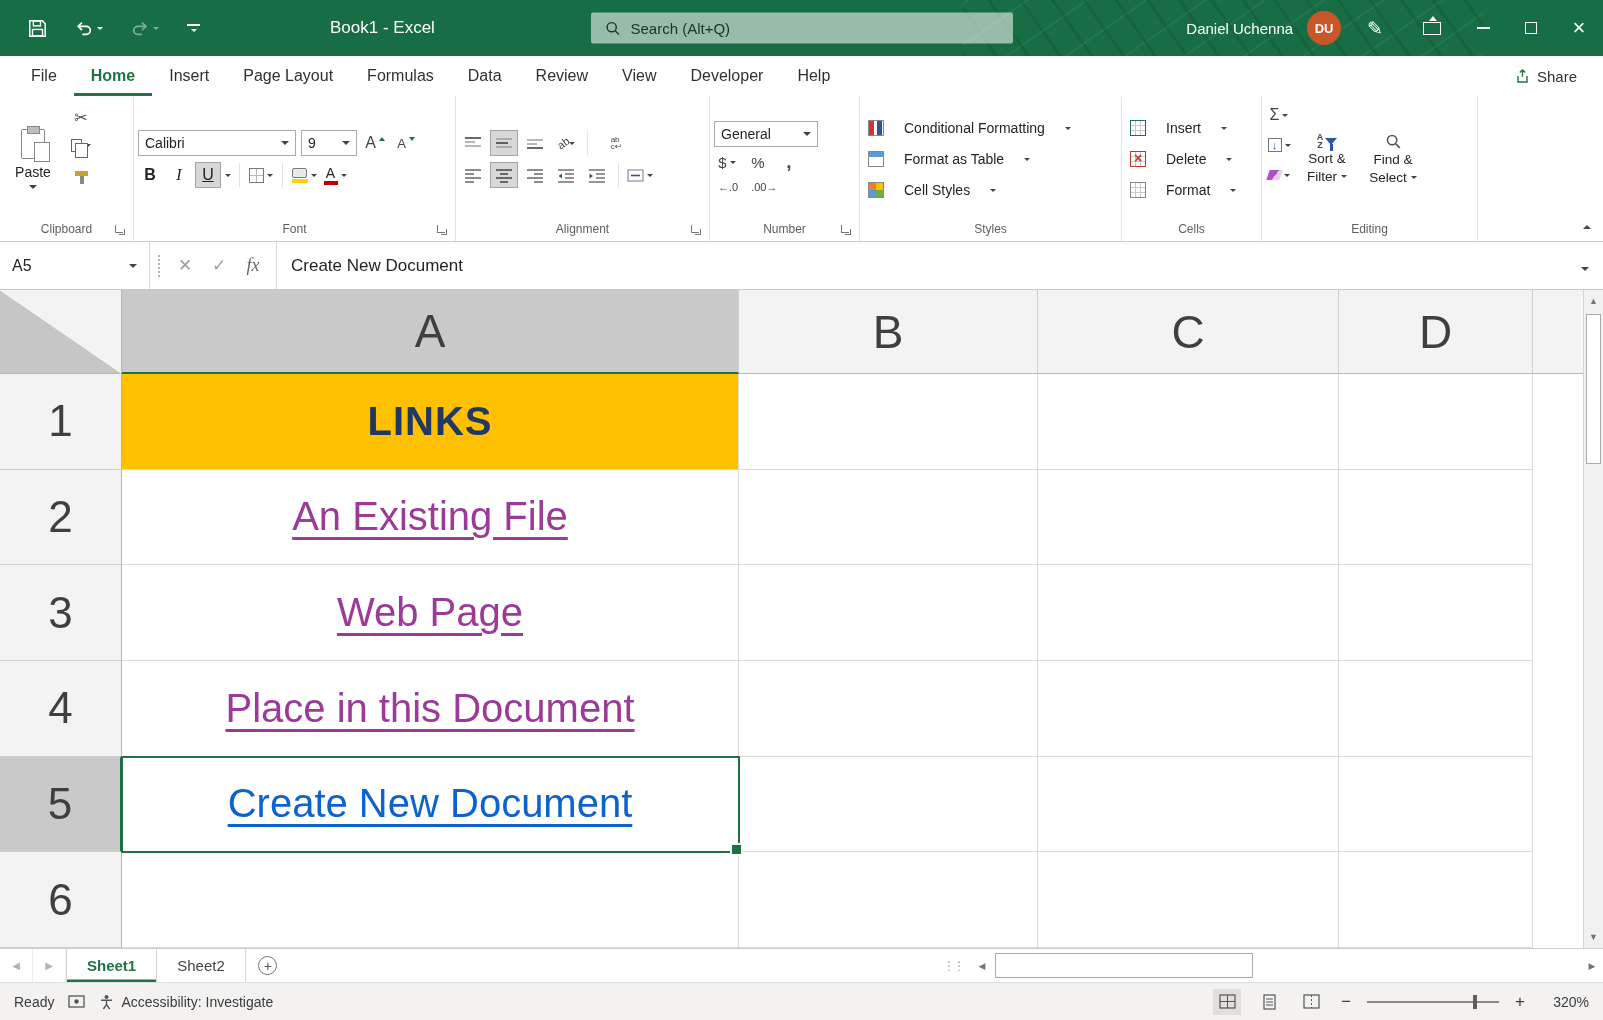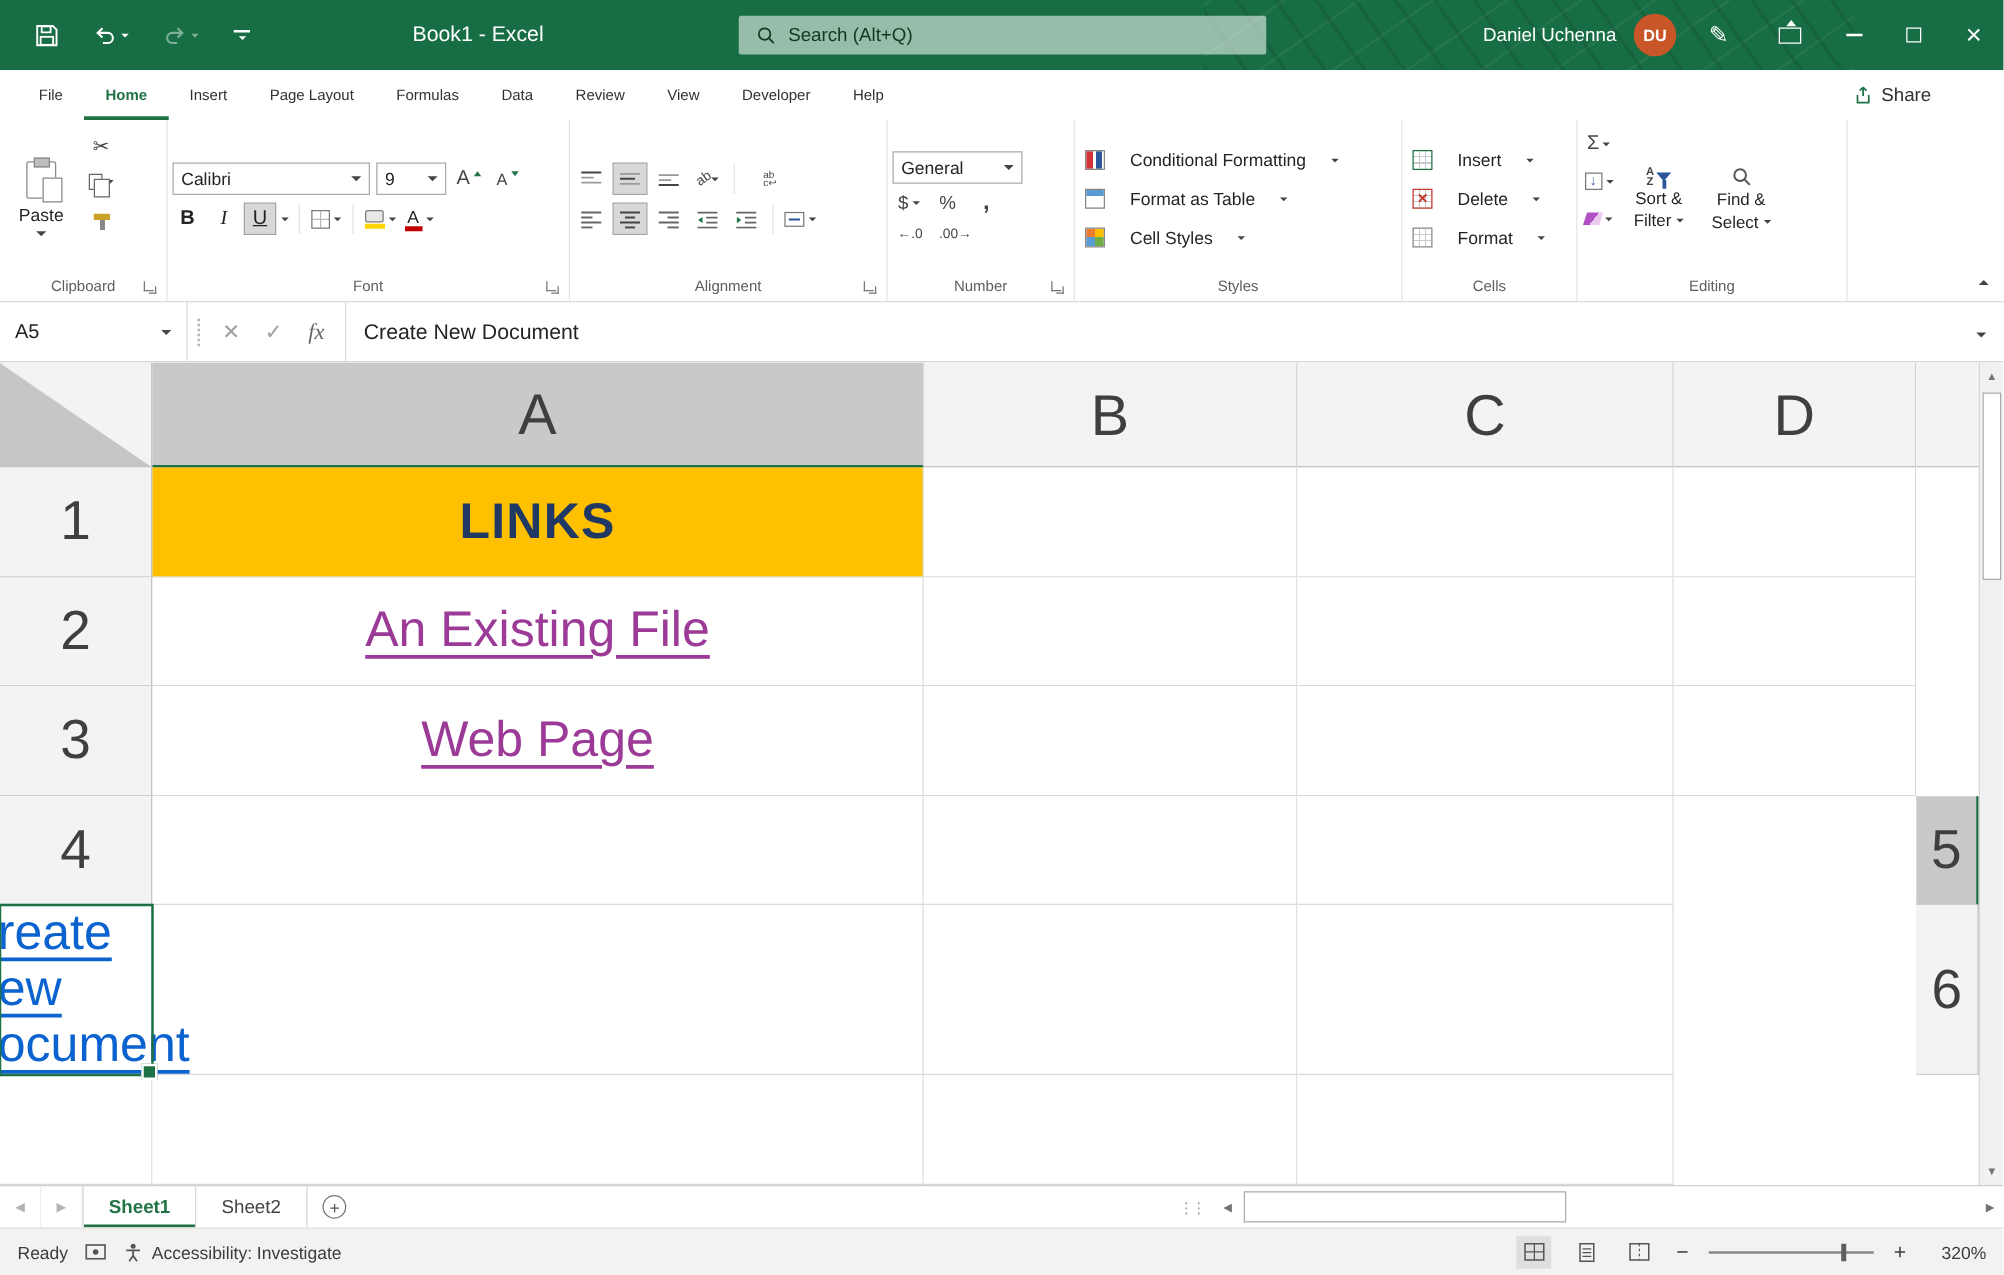--- a/index.html
+++ b/index.html
@@ -32,23 +32,23 @@
   .tb-pen { font-size:19px; margin-right:28px; }
   .tb-frame { width:18px; height:13px; border:1.5px solid #fff; position:relative; margin-right:6px; }
   .tb-frame::after { content:""; position:absolute; left:5px; top:-7px; width:0; height:0; border-left:4px solid transparent; border-right:4px solid transparent; border-bottom:5px solid #fff; }
   .winctl { width:48px; height:56px; display:flex; align-items:center; justify-content:center; }
   .ic-min { width:13px; border-top:2px solid #fff; display:inline-block; }
   .ic-max { width:12px; height:12px; border:1.5px solid #fff; display:inline-block; }
   .ic-close { font-size:22px; line-height:1; }
 
   
   .tabrow { height:40px; flex:0 0 40px; background:#fff; display:flex; align-items:stretch; padding-left:14px; }
-  .tab { padding:2px 17px; display:flex; align-items:center; font-size:12px; color:#323130; cursor:default; }
+  .tab { padding:2px 17px; display:flex; align-items:center; font-size:16px; color:#323130; cursor:default; }
   .tab.active { color:#217346; font-weight:700; box-shadow:inset 0 -3px 0 #217346; }
-  .share-btn { margin-left:auto; margin-right:58px; display:flex; align-items:center; gap:7px; font-size:15px; color:#323130; }
+  .share-btn { margin-left:auto; margin-right:26px; display:flex; align-items:center; gap:7px; font-size:15px; color:#323130; }
 
   
   .ribbon { height:146px; flex:0 0 146px; background:#fff; border-bottom:1px solid #cfcfcf; display:flex; position:relative; }
   .rgroup { border-right:1px solid #e3e3e3; display:flex; flex-direction:column; padding:5px 4px 0 4px; position:relative; }
   .rbody { flex:1; display:flex; }
   .rlabel { height:24px; display:flex; align-items:center; justify-content:center; font-size:12px; color:#605e5c; position:relative; }
   .launcher { position:absolute; right:3px; bottom:5px; width:12px; height:12px; }
   .launcher::before { content:""; position:absolute; left:1px; top:1px; width:7px; height:7px; border-left:1px solid #767676; border-bottom:1px solid #767676; }
   .launcher::after { content:""; position:absolute; right:1px; bottom:1px; width:5px; height:5px; border-right:1.4px solid #767676; border-bottom:1.4px solid #767676; }
   .lbl14 { font-size:14px; color:#252423; }
@@ -593,20 +593,21 @@
       <div class="cell fillcell"></div>
 
       <div class="rh">3</div>
       <div class="cell acell visited">Web Page</div>
       <div class="cell"></div>
       <div class="cell"></div>
       <div class="cell"></div>
       <div class="cell fillcell"></div>
 
       <div class="rh">4</div>
+      <div class="cell acell visited">Place in this Document</div>
       <div class="cell"></div>
       <div class="cell"></div>
       <div class="cell"></div>
       <div class="cell fillcell"></div>
 
       <div class="rh selrow">5</div>
       <div class="cell acell bluelink selcell">Create New Document</div>
       <div class="cell"></div>
       <div class="cell"></div>
       <div class="cell"></div>

